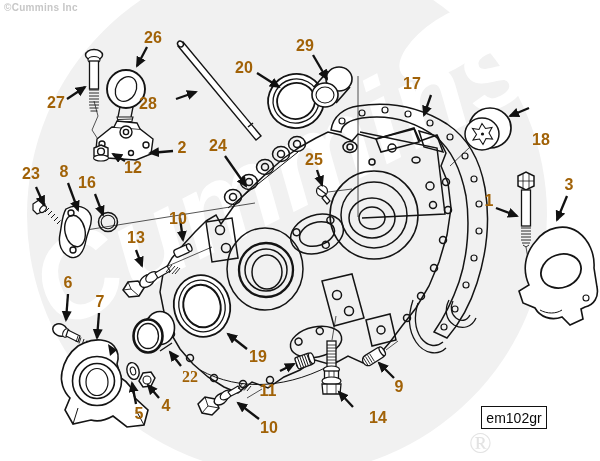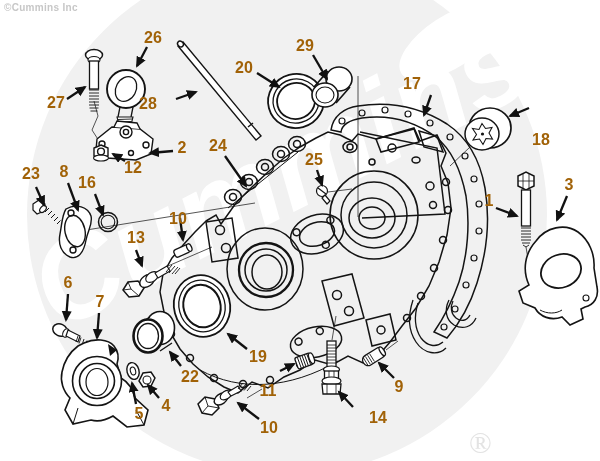--- a/index.html
+++ b/index.html
@@ -367,20 +367,23 @@
         <line x1="36" y1="187" x2="44" y2="205" class="leader" marker-end="url(#ah)"></line>
         <line x1="225" y1="156" x2="246" y2="186" class="leader" marker-end="url(#ah)"></line>
         <line x1="317" y1="170" x2="322" y2="185" class="leader" marker-end="url(#ah)"></line>
         <line x1="147" y1="47" x2="137" y2="66" class="leader" marker-end="url(#ah)"></line>
         <line x1="67" y1="99" x2="85" y2="87" class="leader" marker-end="url(#ah)"></line>
         <line x1="176" y1="99" x2="196" y2="92" class="leader" marker-end="url(#ah)"></line>
       </g>
 </svg>
 
 <div id="copyright">©Cummins Inc</div>
+<div id="figure-code">
+      <span>em102gr</span>
+    </div>
 <div id="regmark">®</div>
 
 <div class="callout" style="left: 489px; top: 201px;">1</div>
     <div class="callout" style="left: 182px; top: 148px;">2</div>
     <div class="callout" style="left: 569px; top: 185px;">3</div>
     <div class="callout" style="left: 166px; top: 406px;">4</div>
     <div class="callout" style="left: 139px; top: 414px;">5</div>
     <div class="callout" style="left: 68px; top: 283px;">6</div>
     <div class="callout" style="left: 100px; top: 302px;">7</div>
     <div class="callout" style="left: 64px; top: 172px;">8</div>
@@ -390,20 +393,20 @@
     <div class="callout" style="left: 133px; top: 168px;">12</div>
     <div class="callout" style="left: 136px; top: 238px;">13</div>
     <div class="callout" style="left: 378px; top: 418px;">14</div>
     <div class="callout" style="left: 269px; top: 428px;">10</div>
     <div class="callout" style="left: 87px; top: 183px;">16</div>
     <div class="callout" style="left: 412px; top: 84px;">17</div>
     <div class="callout" style="left: 541px; top: 102px; margin-top: 38px;">18</div>
     <div class="callout" style="left: 258px; top: 357px; text-align: right;">19</div>
     <div class="callout" style="left: 244px; top: 68px;">20</div>
     <div class="callout" style="left: 305px; top: 46px;">29</div>
-    <div class="callout" style="left: 190px; top: 377px;">22</div>
+    <div class="callout" style="left: 190px; top: 377px; font-family: Liberation Serif, serif;">22</div>
     <div class="callout" style="left: 31px; top: 174px;">23</div>
     <div class="callout" style="left: 218px; top: 146px;">24</div>
     <div class="callout" style="left: 314px; top: 160px;">25</div>
     <div class="callout" style="left: 153px; top: 38px;">26</div>
     <div class="callout" style="left: 56px; top: 103px;">27</div>
     <div class="callout" style="left: 148px; top: 104px;">28</div>
   </div>
 
 </body></html>

